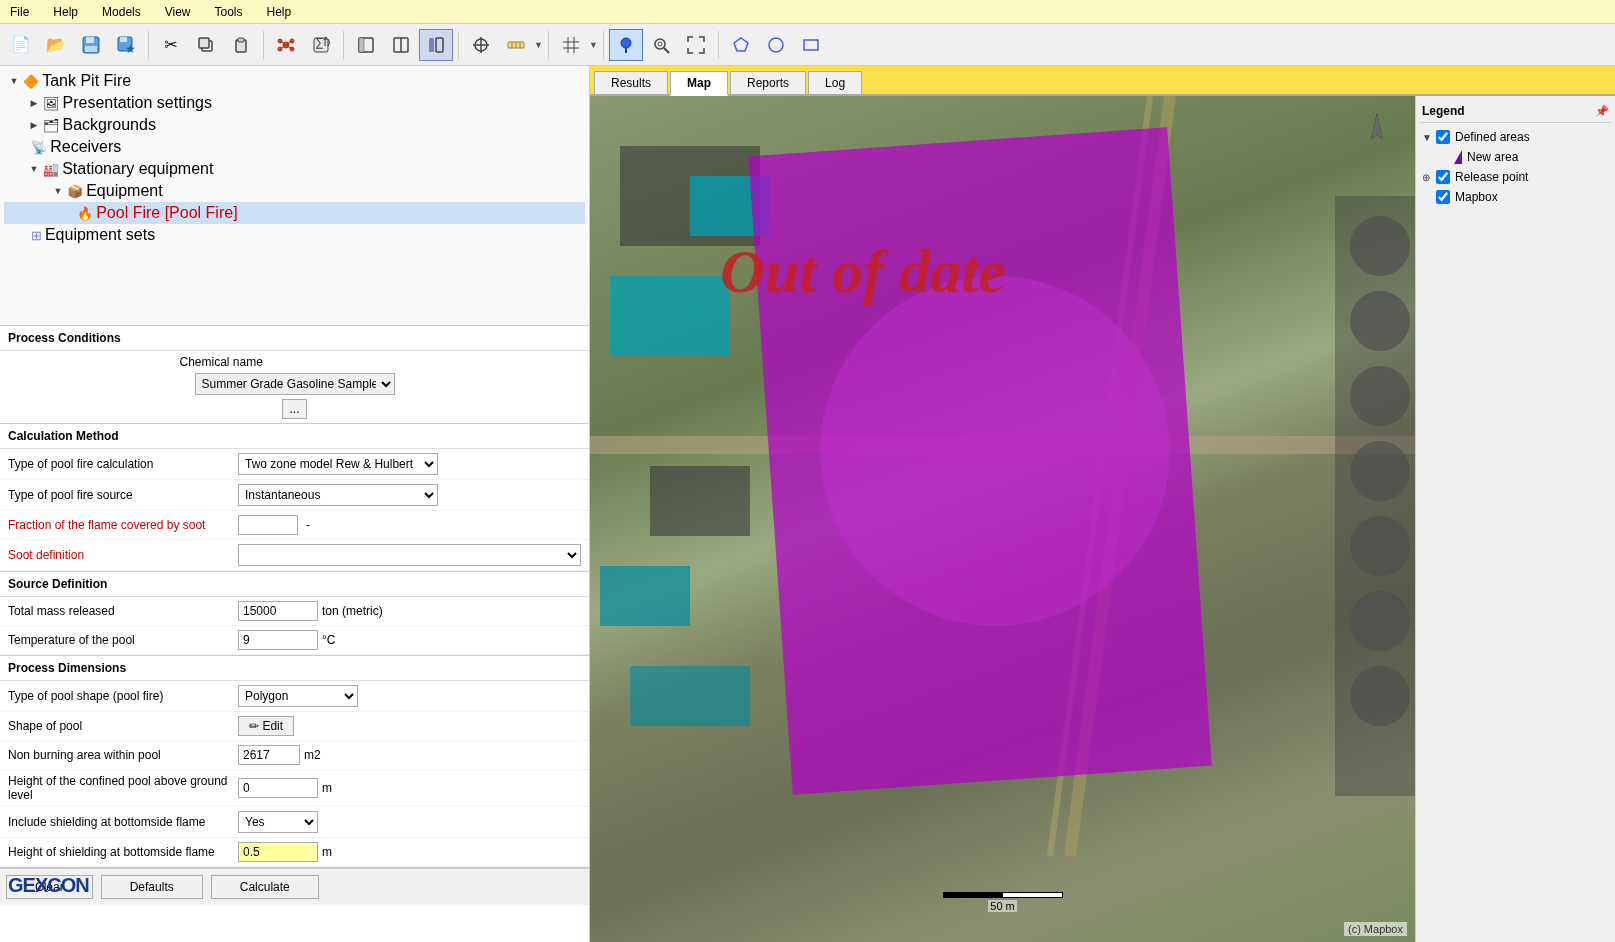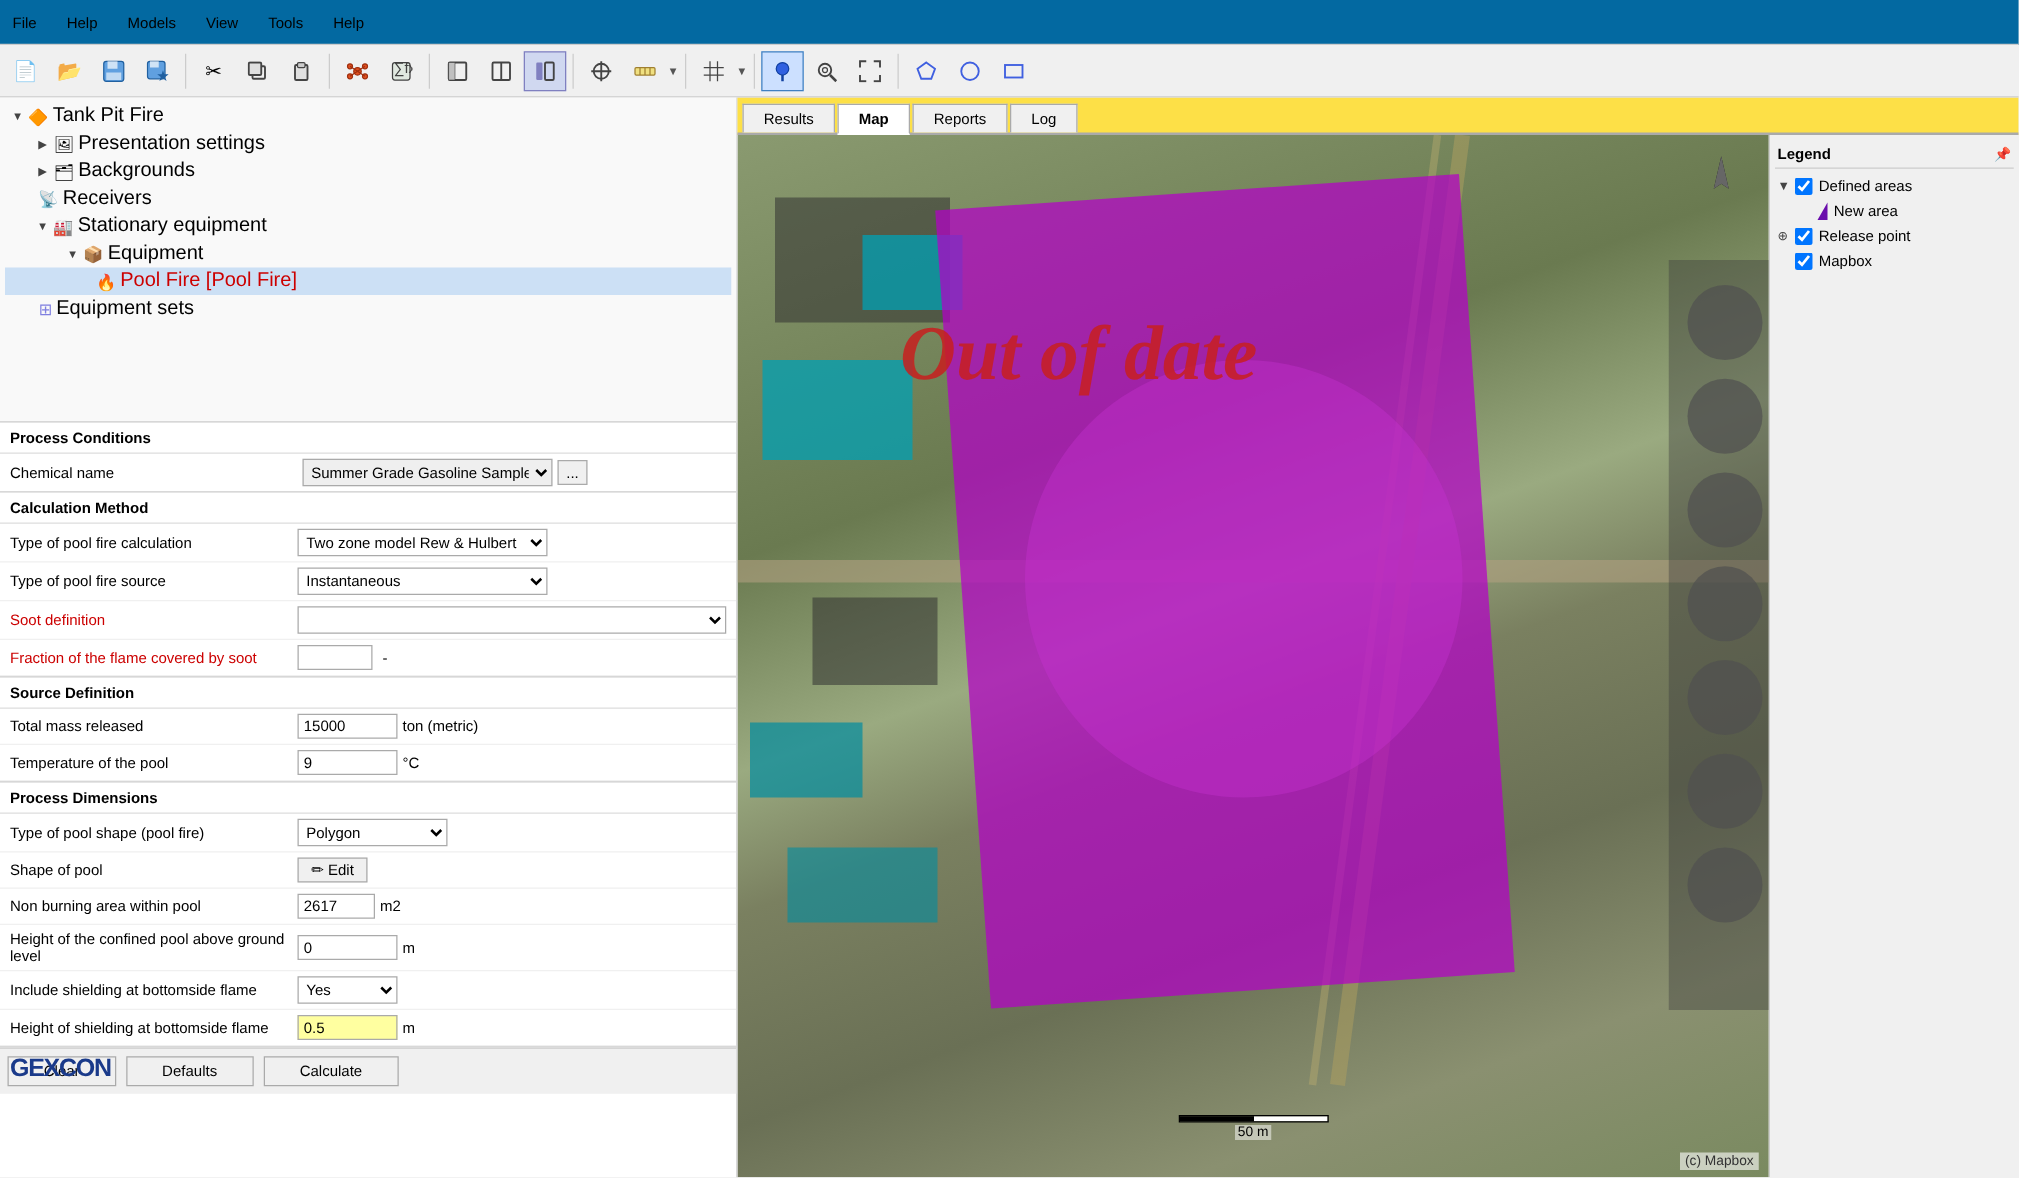--- a/index.html
+++ b/index.html
@@ -1,19 +1,19 @@
 <!DOCTYPE html>
 <html><head>
   <meta charset="utf-8">
   <style>
     * { box-sizing: border-box; margin: 0; padding: 0; font-family: 'Segoe UI', Arial, sans-serif; font-size: 12px; }
     body { width: 1615px; height: 942px; overflow: hidden; background: #f0f0f0; display: flex; flex-direction: column; }
 
     
-    .menubar { display: flex; align-items: center; background: #0369a1; border-bottom: 1px solid #ccc; padding: 2px 4px; gap: 12px; height: 36px; }
+    .menubar { display: flex; align-items: center; background: #fef9c3; border-bottom: 1px solid #ccc; padding: 2px 4px; gap: 12px; height: 24px; }
     .menubar-item { cursor: pointer; padding: 2px 6px; font-size: 12px; }
 
     
     .toolbar { display: flex; align-items: center; background: #f0f0f0; border-bottom: 1px solid #ccc; padding: 3px 4px; gap: 2px; height: 42px; }
     .tb-btn { width: 34px; height: 32px; border: 1px solid transparent; background: transparent; cursor: pointer; display: flex; align-items: center; justify-content: center; font-size: 16px; }
     .tb-sep { width: 1px; height: 28px; background: #ccc; margin: 0 3px; }
 
     
     .main-area { display: flex; flex: 1; overflow: hidden; }
 
@@ -30,21 +30,21 @@
     .tree-label { font-size: 16px; }
     .form-row { display: flex; align-items: center; padding: 4px 8px; border-bottom: 1px solid #f0f0f0; min-height: 26px; }
     .form-label { width: 230px; flex-shrink: 0; font-size: 12px; color: #000; }
     .form-label.red { color: #cc0000; }
     .form-control { flex: 1; }
     .form-control input[type=text] { width: 100%; border: 1px solid #aaa; padding: 2px 4px; font-size: 12px; background: #fff; }
     .form-control select { width: 100%; border: 1px solid #aaa; padding: 2px 2px; font-size: 12px; background: #fff; }
     .form-inline { display: flex; align-items: center; gap: 4px; }
     .form-val-unit { display: flex; align-items: center; gap: 4px; }
     .form-val-unit input { width: 70px; border: 1px solid #aaa; padding: 2px 4px; font-size: 12px; }
-    .chemical-row { display: flex; align-items: center; padding: 4px 8px; gap: 4px; }
+    .chemical-row { display: flex; align-items: center; padding: 4px 8px; gap: 4px; flex-direction: column; }
     .chemical-label { width: 230px; flex-shrink: 0; }
     .chemical-select { width: 200px; border: 1px solid #aaa; padding: 2px; font-size: 12px; }
     .chemical-browse { border: 1px solid #aaa; background: #f0f0f0; padding: 2px 6px; cursor: pointer; font-size: 12px; }
     .edit-btn { border: 1px solid #aaa; background: #f0f0f0; padding: 2px 10px; cursor: pointer; font-size: 12px; display: flex; align-items: center; gap: 3px; }
     .section-divider { height: 1px; background: #ccc; margin: 0; }
     .section-title { font-weight: bold; padding: 5px 8px; font-size: 12px; border-bottom: 1px solid #ddd; }
 
     
     .bottom-bar { display: flex; gap: 8px; padding: 6px; background: #f0f0f0; border-top: 1px solid #ccc; }
     .bottom-btn { padding: 4px 28px; border: 1px solid #aaa; background: #f0f0f0; cursor: pointer; font-size: 12px; }
@@ -343,32 +343,32 @@
       </div>
       <div class="form-row">
         <span class="form-label">Type of pool fire source</span>
         <div class="form-control">
           <select style="width:200px">
             <option>Instantaneous</option>
           </select>
         </div>
       </div>
       <div class="form-row">
+        <span class="form-label red">Fraction of the flame covered by soot</span>
+        <div class="form-control form-inline">
+          <input type="text" style="width: 60px;" value="">
+          <span class="dash-unit">-</span>
+        </div>
+      </div>
+      <div class="form-row">
         <span class="form-label red">Soot definition</span>
         <div class="form-control">
           <select class="empty-select">
             <option value=""></option>
           </select>
-        </div>
-      </div>
-      <div class="form-row">
-        <span class="form-label red">Fraction of the flame covered by soot</span>
-        <div class="form-control form-inline">
-          <input type="text" style="width: 60px;" value="">
-          <span class="dash-unit">-</span>
         </div>
       </div>
 
       <div class="section-divider"></div>
 
       <div class="section-title">Source Definition</div>
 
       <div class="form-row">
         <span class="form-label">Total mass released</span>
         <div class="form-control form-val-unit">

